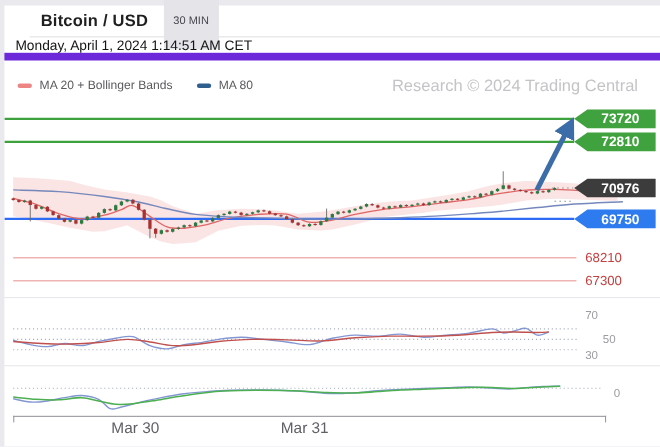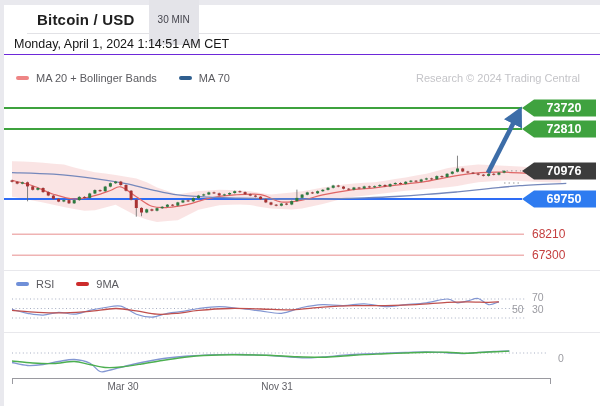--- a/index.html
+++ b/index.html
@@ -2,39 +2,39 @@
 <html><head>
 <meta charset="utf-8">
 <style>
   html,body{margin:0;padding:0;}
   body{width:600px;height:406px;background:#e9e9ee;font-family:"Liberation Sans",sans-serif;overflow:hidden;}
   .page{position:relative;width:600px;height:406px;background:#e9e9ee;}
   .card{position:absolute;left:4px;top:5px;width:596px;height:401px;background:#ffffff;}
   .header{position:absolute;left:0;top:0;width:100%;height:28px;border-bottom:1px solid #e2e2e6;display:flex;align-items:center;margin-left:23px;}
   .title{font-size:15px;font-weight:700;color:#1f1f1f;margin-left:10px;letter-spacing:.2px;}
   .tf-badge{margin-left:14px;background:#e4e4e9;color:#45454e;font-size:10px;padding:20px 9px;border-radius:3px;}
-  .dateline{position:absolute;left:0;top:29px;width:100%;height:21px;border-bottom:1px solid #6d28d9;font-size:12.5px;color:#151515;display:flex;align-items:center;padding-left:10px;box-sizing:border-box;}
+  .dateline{position:absolute;left:0;top:29px;width:100%;height:21px;border-bottom:7px solid #6d28d9;font-size:12.5px;color:#151515;display:flex;align-items:center;padding-left:10px;box-sizing:border-box;}
   .legend-row{position:absolute;left:12px;right:20px;display:flex;align-items:center;height:14px;}
   .legend-item{display:flex;align-items:center;margin-right:22px;}
   .swatch{width:13px;height:4px;border-radius:2px;margin-right:7px;flex:0 0 auto;}
   .legend-label{font-size:11px;color:#5a5a5f;text-align:right;}
-  .watermark{margin-left:auto;font-size:11px;color:#c4c4c8;}
+  .watermark{margin-left:auto;font-size:15px;color:#c4c4c8;}
   .main-legend{top:66px;}
   .rsi-legend{top:272px;}
   .macd-legend{top:331px;}
   svg{position:absolute;left:0;display:block;}
   #svg-main{top:85px;}
   #svg-rsi{top:288px;}
   #svg-macd{top:342px;}
   .sep{position:absolute;left:0;width:596px;height:1px;background:#e8e8ec;}
   .sep1{top:265px;}
   .sep2{top:327px;}
   .side-label{position:absolute;font-size:10.5px;color:#9b9ba1;}
   .xaxis{position:absolute;left:8px;top:373px;width:537px;height:5px;border-top:1px solid #9a9aa0;border-left:1px solid #9a9aa0;border-right:1px solid #9a9aa0;}
-  .xlabel{position:absolute;top:376px;transform:translateX(-50%);font-size:10px;color:#606066;}
+  .xlabel{position:absolute;top:376px;transform:translateX(-50%);font-size:14px;color:#606066;}
 </style>
 </head>
 <body>
 
 <div class="page">
   <div class="card">
 
     <div class="header">
       <span class="title">Bitcoin / USD</span>
       <span class="tf-badge">30 MIN</span>
@@ -42,21 +42,21 @@
 
     <div class="dateline">Monday, April 1, 2024 1:14:51 AM CET</div>
 
     <div class="legend-row main-legend">
       <span class="legend-item">
         <span class="swatch" id="sw-main-0" style="background: rgb(238, 133, 133);"></span>
         <span class="legend-label">MA 20 + Bollinger Bands</span>
       </span>
       <span class="legend-item">
         <span class="swatch" id="sw-main-1" style="background: rgb(47, 95, 143);"></span>
-        <span class="legend-label">MA 70</span>
+        <span class="legend-label">MA 80</span>
       </span>
       <span class="watermark">Research © 2024 Trading Central</span>
     </div>
 
     <svg id="svg-main" width="596" height="180" viewBox="0 0 596 180">
         <defs>
           <marker id="arrowhead" markerWidth="4.2" markerHeight="4.4" refX="2.4" refY="2.2" orient="auto">
             <path d="M0,0 L4.2,2.2 L0,4.4 Z" fill="#3c6da8"></path>
           </marker>
         </defs>
@@ -276,51 +276,41 @@
           <text x="560" y="43.1" fill="#fff" font-size="12.5" font-weight="700" text-anchor="middle" font-family="Liberation Sans, sans-serif">72810</text>
           <polygon points="518,80.9 530,72.4 592,72.4 592,89.4 530,89.4" fill="#3c3c3c"></polygon>
           <text x="560" y="85.1" fill="#fff" font-size="12.5" font-weight="700" text-anchor="middle" font-family="Liberation Sans, sans-serif">70976</text>
           <polygon points="518,109.0 530,100.5 592,100.5 592,117.5 530,117.5" fill="#2e7bf0"></polygon>
           <text x="560" y="113.2" fill="#fff" font-size="12.5" font-weight="700" text-anchor="middle" font-family="Liberation Sans, sans-serif">69750</text>
         </g>
       </svg>
 
     <div class="sep sep1"></div>
 
-    <div class="legend-row rsi-legend">
-      <span class="legend-item">
-        <span class="swatch" id="sw-rsi-0" style="background: rgb(111, 143, 216);"></span>
-        <span class="legend-label">RSI</span>
-      </span>
-      <span class="legend-item">
-        <span class="swatch" id="sw-rsi-1" style="background: rgb(204, 43, 43);"></span>
-        <span class="legend-label">9MA</span>
-      </span>
-    </div>
 
     <svg id="svg-rsi" width="596" height="40" viewBox="0 0 596 40">
         <line x1="8" y1="6.0" x2="522" y2="6.0" stroke="#a6aec2" stroke-width="1" stroke-dasharray="1,2.6"></line>
         <line x1="8" y1="15.5" x2="522" y2="15.5" stroke="#a6aec2" stroke-width="1" stroke-dasharray="1,2.6"></line>
         <line x1="8" y1="25.0" x2="522" y2="25.0" stroke="#a6aec2" stroke-width="1" stroke-dasharray="1,2.6"></line>
         <path d="M8,16.45C10.6,17.1,18.4,19.3,23.5,20.3C28.7,21.2,33.9,22.3,39.1,22.1C44.3,22.0,49.4,19.5,54.6,19.3C59.8,19.1,65.0,21.5,70.2,21.2C75.3,20.9,80.5,18.5,85.7,17.4C90.9,16.3,96.1,15.3,101.2,14.5C106.4,13.8,111.6,12.0,116.8,13.1C122.0,14.2,127.1,19.4,132.3,21.2C137.5,23.0,142.7,24.2,147.9,24.1C153.0,23.9,158.2,21.2,163.4,20.3C168.6,19.3,173.8,19.1,178.9,18.4C184.1,17.6,188.4,16.3,194.5,15.5C200.5,14.7,208.3,13.6,215.2,13.6C222.1,13.6,229.0,14.8,235.9,15.5C242.8,16.2,249.7,17.1,256.6,17.9C263.5,18.7,270.5,20.8,277.4,20.3C284.3,19.7,291.2,16.0,298.1,14.5C305.0,13.1,311.9,12.0,318.8,11.7C325.7,11.4,332.6,12.8,339.5,12.6C346.4,12.5,353.3,10.6,360.2,10.8C367.1,10.9,374.1,13.4,381.0,13.6C387.9,13.8,394.8,12.3,401.7,11.7C408.6,11.1,415.5,10.8,422.4,9.8C429.3,8.9,437.9,6.0,443.1,6.0C448.3,6.0,450.0,9.5,453.5,9.8C456.9,10.1,460.4,8.6,463.8,7.9C467.3,7.2,470.7,4.9,474.2,5.5C477.7,6.2,481.1,11.1,484.6,11.7C488.0,12.3,493.2,9.3,494.9,8.8" fill="none" stroke="#8296d2" stroke-width="1.2"></path>
         <path d="M8,17.4C12.3,17.7,25.3,18.9,33.9,19.3C42.5,19.7,51.2,19.9,59.8,19.8C68.4,19.6,77.1,19.1,85.7,18.4C94.3,17.6,103.8,15.6,111.6,15.5C119.4,15.4,125.4,16.9,132.3,17.9C139.2,18.8,146.1,20.8,153.0,21.2C159.9,21.6,166.9,20.9,173.8,20.3C180.7,19.6,185.8,18.2,194.5,17.4C203.1,16.6,215.2,15.7,225.6,15.5C235.9,15.3,246.3,15.7,256.6,16.0C267.0,16.2,277.4,17.2,287.7,16.9C298.1,16.6,308.4,14.8,318.8,14.1C329.2,13.4,339.5,12.9,349.9,12.6C360.2,12.4,370.6,12.8,381.0,12.6C391.3,12.5,401.7,12.3,412.0,11.7C422.4,11.1,434.5,9.8,443.1,9.3C451.8,8.8,456.9,8.8,463.8,8.8C470.7,8.8,479.4,9.3,484.6,9.3C489.7,9.3,493.2,8.9,494.9,8.8" fill="none" stroke="#c0504d" stroke-width="1.3"></path>
       </svg>
-    <span class="side-label" style="left:528px;top:286px;">70</span>
-    <span class="side-label" style="left:508px;top:298px;">50</span>
-    <span class="side-label" style="left:528px;top:298px;">30</span>
+    <span class="side-label" style="left:528px;top:276px;">70</span>
+    <span class="side-label" style="left:544px;top:298px;">50</span>
+    <span class="side-label" style="left:528px;top:312px;">30</span>
 
     <div class="sep sep2"></div>
 
 
     <svg id="svg-macd" width="596" height="31" viewBox="0 0 596 31">
         <line x1="8" y1="6" x2="542" y2="6" stroke="#a6aec2" stroke-width="1" stroke-dasharray="1,2.6"></line>
         <path d="M8,15.5C10.6,16.0,18.4,18.2,23.5,18.5C28.7,18.8,33.9,18.2,39.1,17.5C44.3,16.8,49.4,15.3,54.6,14.5C59.8,13.7,65.0,12.3,70.2,12.5C75.3,12.8,81.4,14.0,85.7,16.0C90.0,18.0,92.6,23.3,96.1,24.5C99.5,25.7,102.1,23.9,106.4,23.0C110.7,22.1,115.9,20.4,122.0,19.0C128.0,17.6,135.8,15.8,142.7,14.5C149.6,13.2,156.5,11.9,163.4,11.0C170.3,10.1,177.2,9.5,184.1,9.0C191.0,8.5,196.2,8.1,204.8,7.8C213.5,7.5,225.6,7.4,235.9,7.5C246.3,7.6,256.6,8.0,267.0,8.5C277.4,9.1,289.4,10.6,298.1,10.8C306.7,11.1,311.9,10.4,318.8,10.0C325.7,9.6,332.6,8.7,339.5,8.2C346.4,7.7,353.3,7.3,360.2,7.0C367.1,6.7,374.1,6.5,381.0,6.2C387.9,5.9,394.8,5.6,401.7,5.4C408.6,5.2,415.5,4.7,422.4,4.8C429.3,4.9,437.1,5.5,443.1,5.8C449.2,6.1,453.5,6.7,458.7,6.6C463.8,6.5,469.0,5.8,474.2,5.4C479.4,5.0,484.6,4.6,489.7,4.4C494.9,4.2,502.7,4.1,505.3,4.0" fill="none" stroke="#8296d2" stroke-width="1.3"></path>
         <path d="M8,14C11.5,14.3,21.8,15.6,28.7,16.0C35.6,16.4,42.5,16.8,49.4,16.5C56.3,16.3,64.1,14.3,70.2,14.5C76.2,14.7,80.5,16.5,85.7,17.5C90.9,18.5,96.1,20.1,101.2,20.5C106.4,20.9,110.7,20.6,116.8,20.0C122.8,19.4,130.6,18.1,137.5,17.0C144.4,15.9,151.3,14.6,158.2,13.5C165.1,12.4,172.0,11.3,178.9,10.5C185.8,9.7,191.0,8.9,199.7,8.5C208.3,8.1,220.4,7.8,230.7,7.8C241.1,7.8,251.5,7.9,261.8,8.2C272.2,8.5,283.4,9.5,292.9,9.8C302.4,10.1,311.0,10.3,318.8,10.2C326.6,10.1,332.6,9.4,339.5,9.0C346.4,8.6,353.3,8.0,360.2,7.6C367.1,7.2,374.1,7.1,381.0,6.8C387.9,6.5,394.8,6.3,401.7,6.0C408.6,5.7,415.5,5.3,422.4,5.2C429.3,5.1,436.2,5.0,443.1,5.2C450.0,5.4,456.9,6.2,463.8,6.2C470.7,6.2,477.7,5.3,484.6,5.0C491.5,4.7,501.8,4.3,505.3,4.1" fill="none" stroke="#4caf50" stroke-width="1.4"></path>
       </svg>
     <span class="side-label" style="left:554px;top:347px;">0</span>
 
     <div class="xaxis"></div>
     <span class="xlabel" style="left:119px;">Mar 30</span>
-    <span class="xlabel" style="left:273px;">Nov 31</span>
+    <span class="xlabel" style="left:273px;">Mar 31</span>
     <span class="xlabel" style="left:424px;margin-top:32px;">Apr 1</span>
 
   </div>
 </div>
 
 </body></html>

